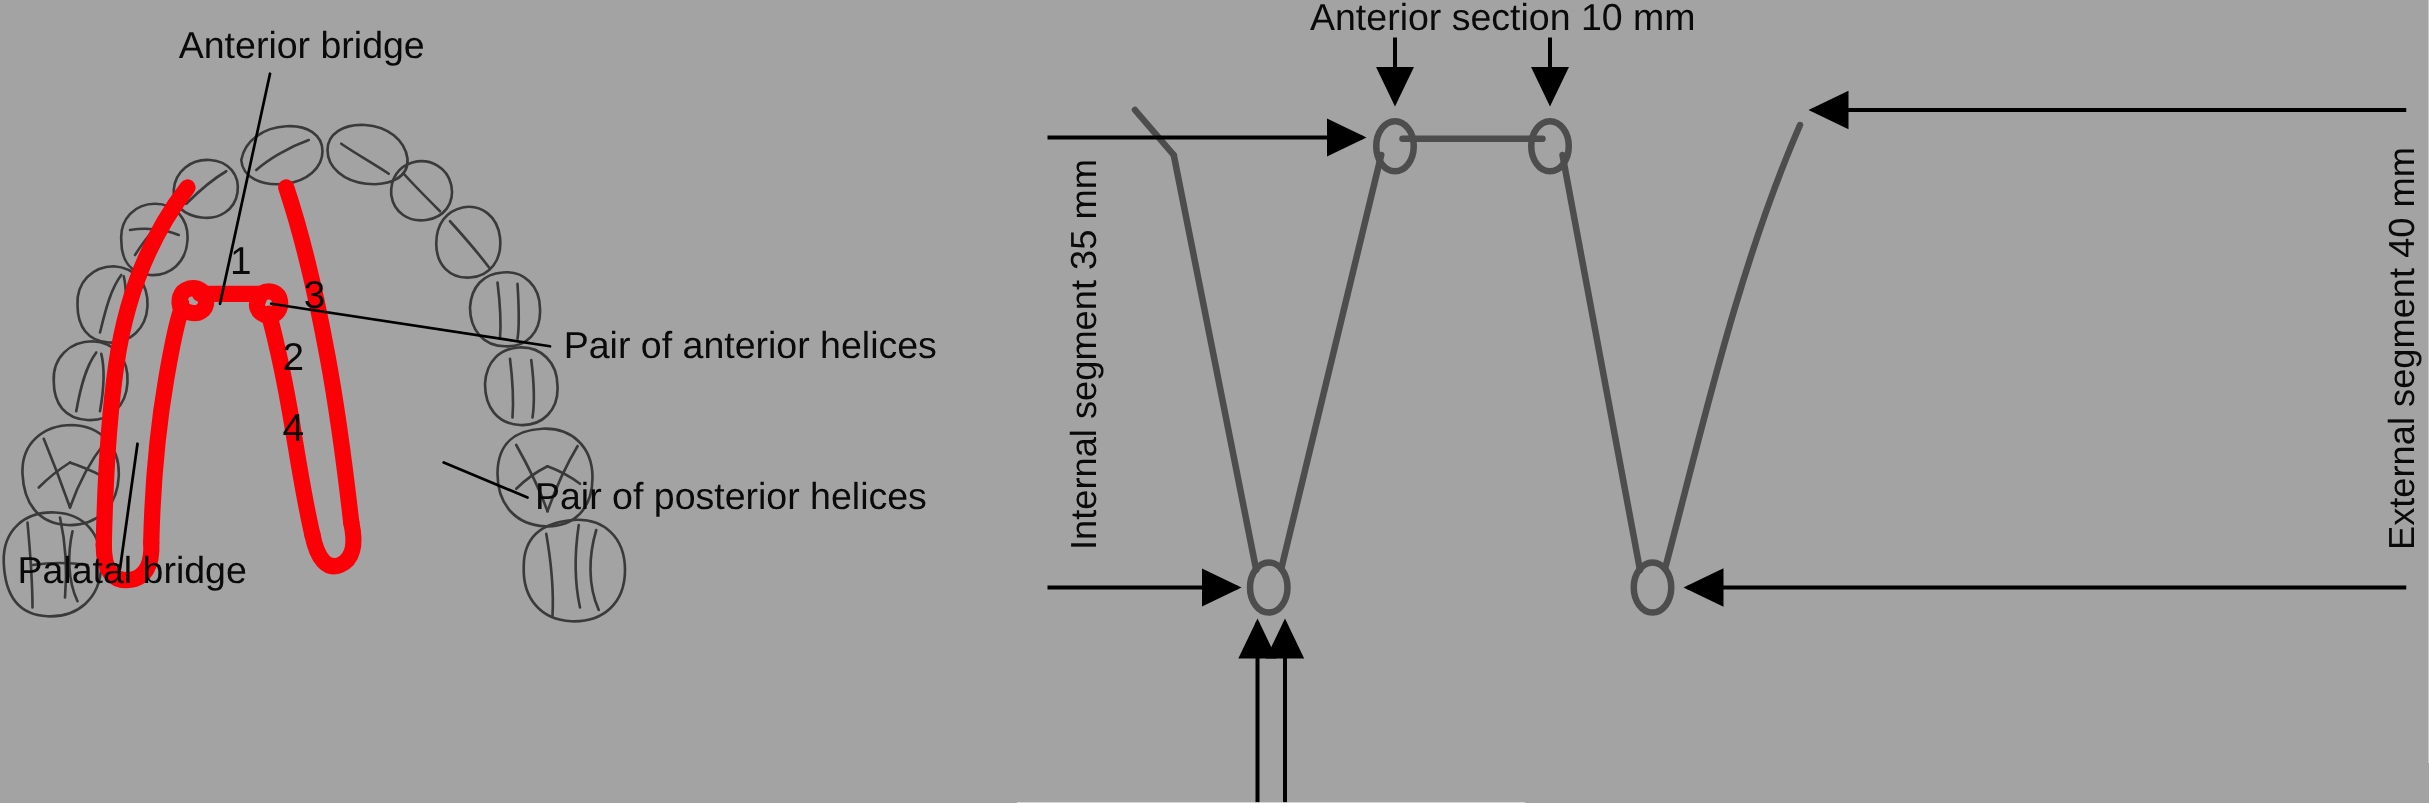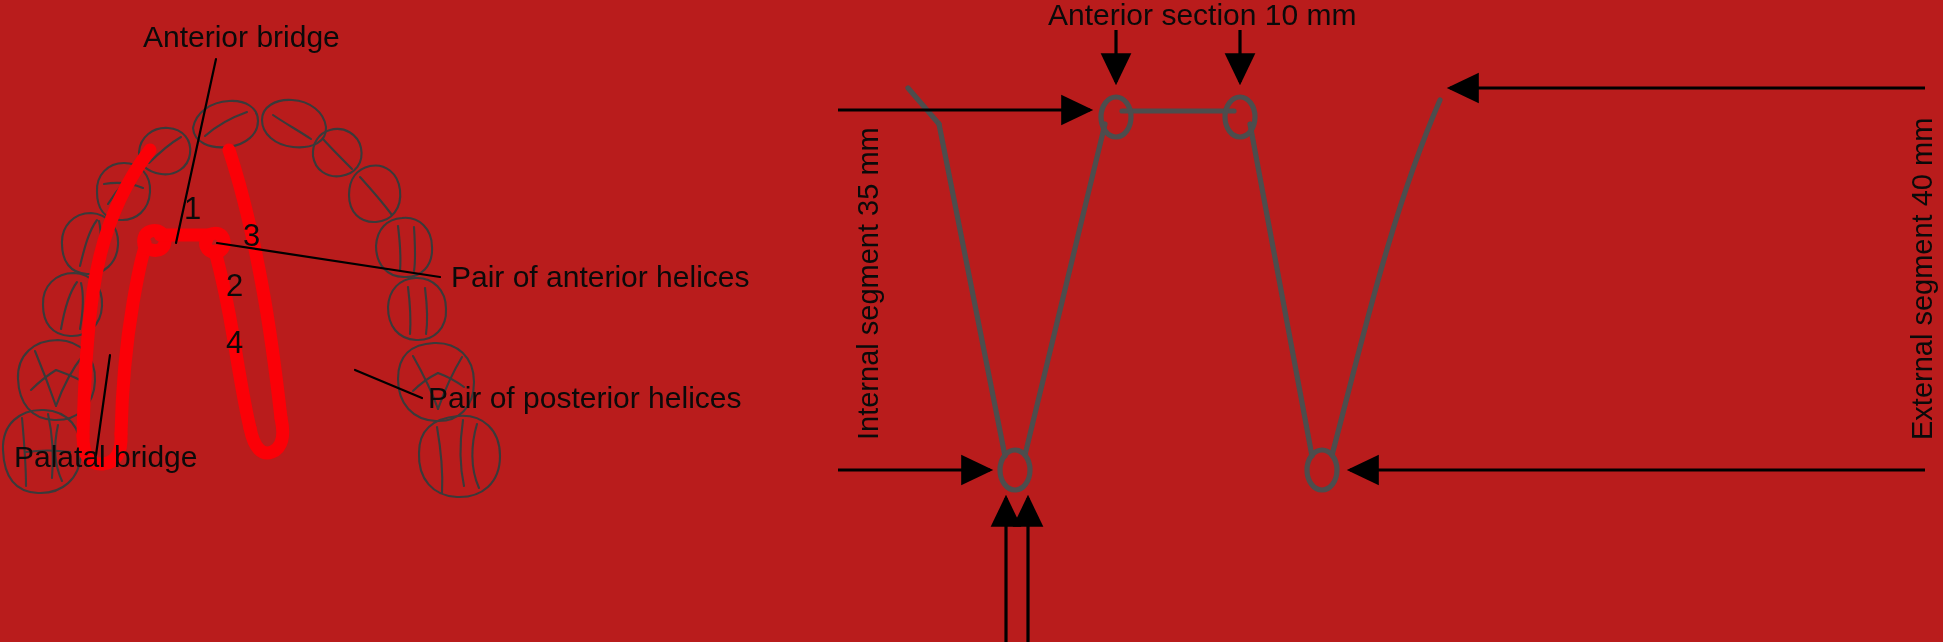--- a/index.html
+++ b/index.html
@@ -9,21 +9,21 @@
     background: #ffffff;
   }
   body {
     font-family: "Liberation Sans", sans-serif;
     color: #000000;
   }
   #figure {
     position: relative;
     width: 1943px;
     height: 642px;
-    background: #b91c1c;
+    background: #a3a3a3;
     overflow: hidden;
   }
   .panel {
     position: absolute;
     top: 0;
     height: 642px;
   }
   #panel-left  { left: 0;    width: 820px; }
   #panel-right { left: 820px; width: 1123px; }
 

